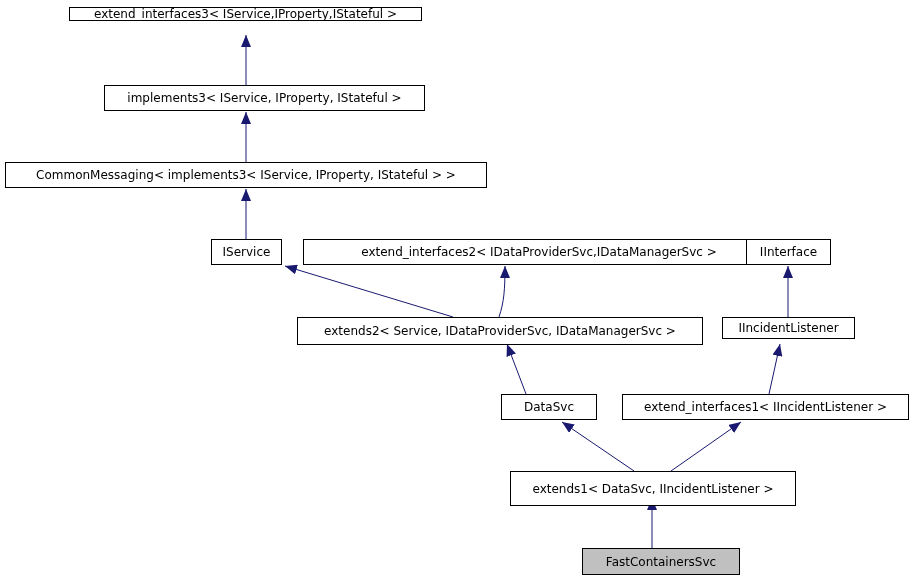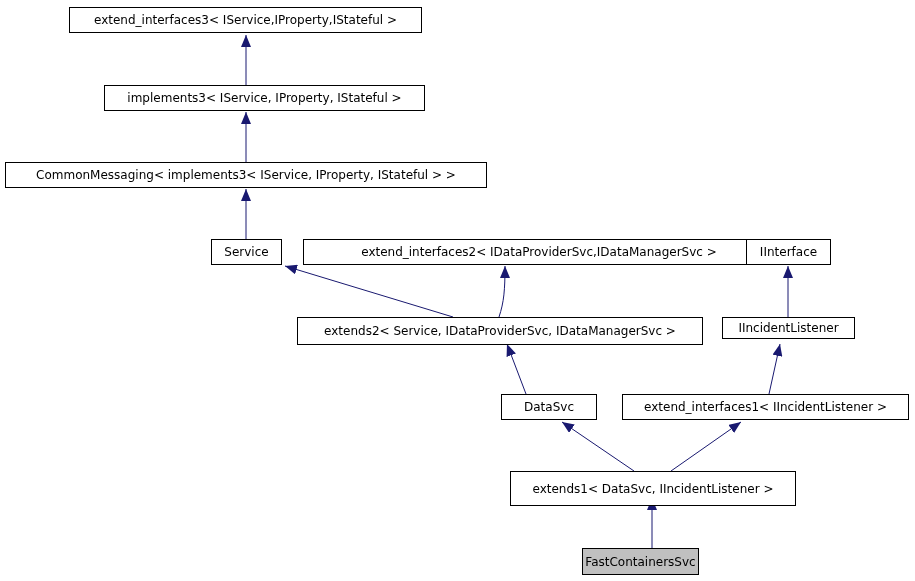--- a/index.html
+++ b/index.html
@@ -60,37 +60,37 @@
       <path d="M499,317 C504,302 505,290 505,266" marker-end="url(#arrow)"></path>
       <path d="M788,317 L788,266" marker-end="url(#arrow)"></path>
       <path d="M526,394 L507,344" marker-end="url(#arrow)"></path>
       <path d="M769,394 L780,344" marker-end="url(#arrow)"></path>
       <path d="M634,471 L562,422" marker-end="url(#arrow)"></path>
       <path d="M671,471 L741,422" marker-end="url(#arrow)"></path>
       <path d="M652,548 L652,498" marker-end="url(#arrow)"></path>
     </g>
   </svg>
 
-  <div class="node" style="left:69px;  top:7px;   width:353px; height:26px">extend_interfaces3&lt; IService,IProperty,IStateful &gt;</div>
+  <div class="node" style="left:69px;  top:7px;   width:353px; height:14px">extend_interfaces3&lt; IService,IProperty,IStateful &gt;</div>
 
   <div class="node" style="left:104px;  top:85px;  width:321px; height:26px">implements3&lt; IService, IProperty, IStateful &gt;</div>
 
   <div class="node" style="left:5px;   top:162px; width:482px; height:26px">CommonMessaging&lt; implements3&lt; IService, IProperty, IStateful &gt; &gt;</div>
 
-  <div class="node" style="left:211px; top:239px; width:71px;  height:26px">Service</div>
+  <div class="node" style="left:211px; top:239px; width:71px;  height:26px">IService</div>
 
   <div class="node" style="left:303px; top:239px; width:472px; height:26px">extend_interfaces2&lt; IDataProviderSvc,IDataManagerSvc &gt;</div>
 
   <div class="node" style="left:746px; top:239px; width:85px;  height:26px">IInterface</div>
 
   <div class="node" style="left:297px; top:317px; width:406px; height:28px">extends2&lt; Service, IDataProviderSvc, IDataManagerSvc &gt;</div>
 
   <div class="node" style="left:722px; top:317px; width:133px; height:22px">IIncidentListener</div>
 
   <div class="node" style="left:501px; top:394px; width:96px;  height:26px">DataSvc</div>
 
   <div class="node" style="left:622px; top:394px; width:287px; height:26px">extend_interfaces1&lt; IIncidentListener &gt;</div>
 
   <div class="node" style="left:510px; top:471px; width:286px; height:35px">extends1&lt; DataSvc, IIncidentListener &gt;</div>
 
-  <div class="node highlight" style="left:582px; top:548px; width:117px; height:27px">FastContainersSvc</div>
+  <div class="node highlight" style="left:582px; top:548px; width:158px; height:27px">FastContainersSvc</div>
 
 </div>
 
 </body></html>

